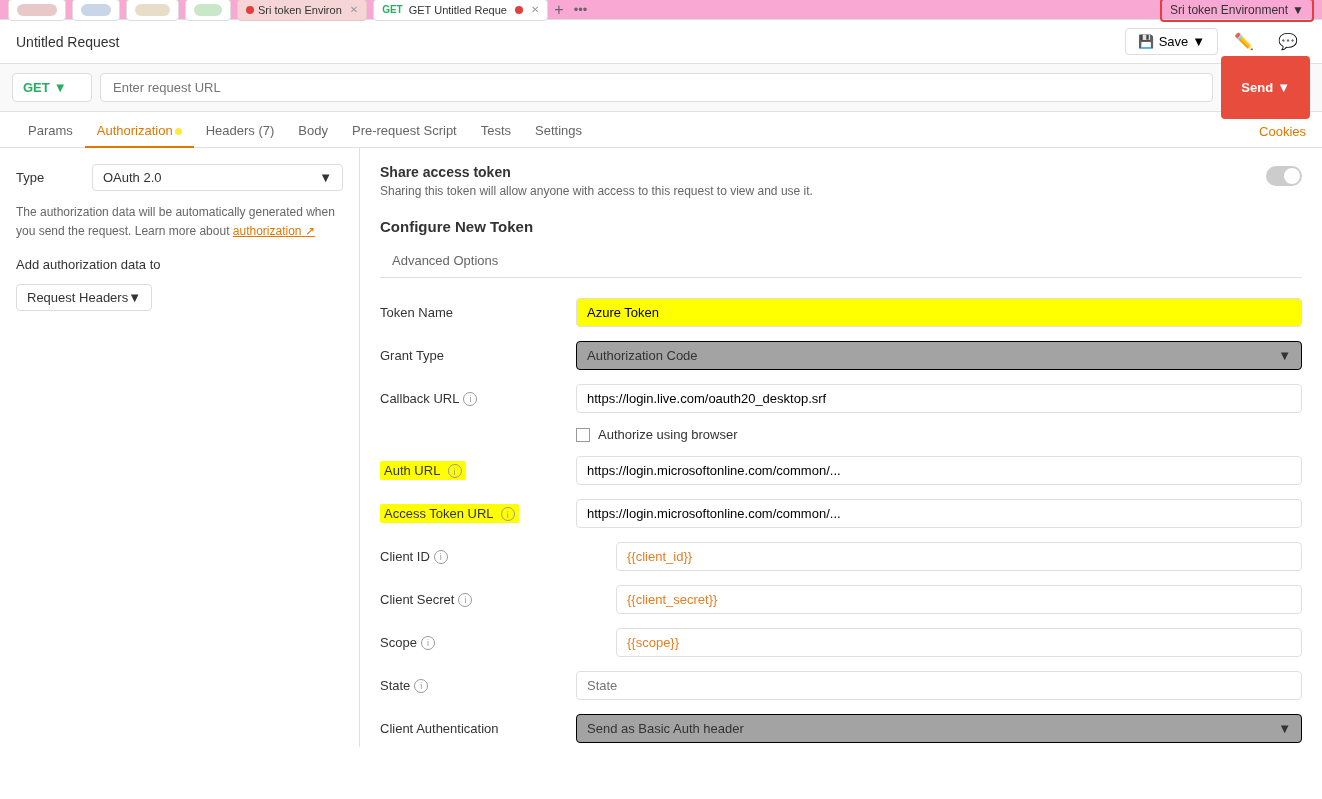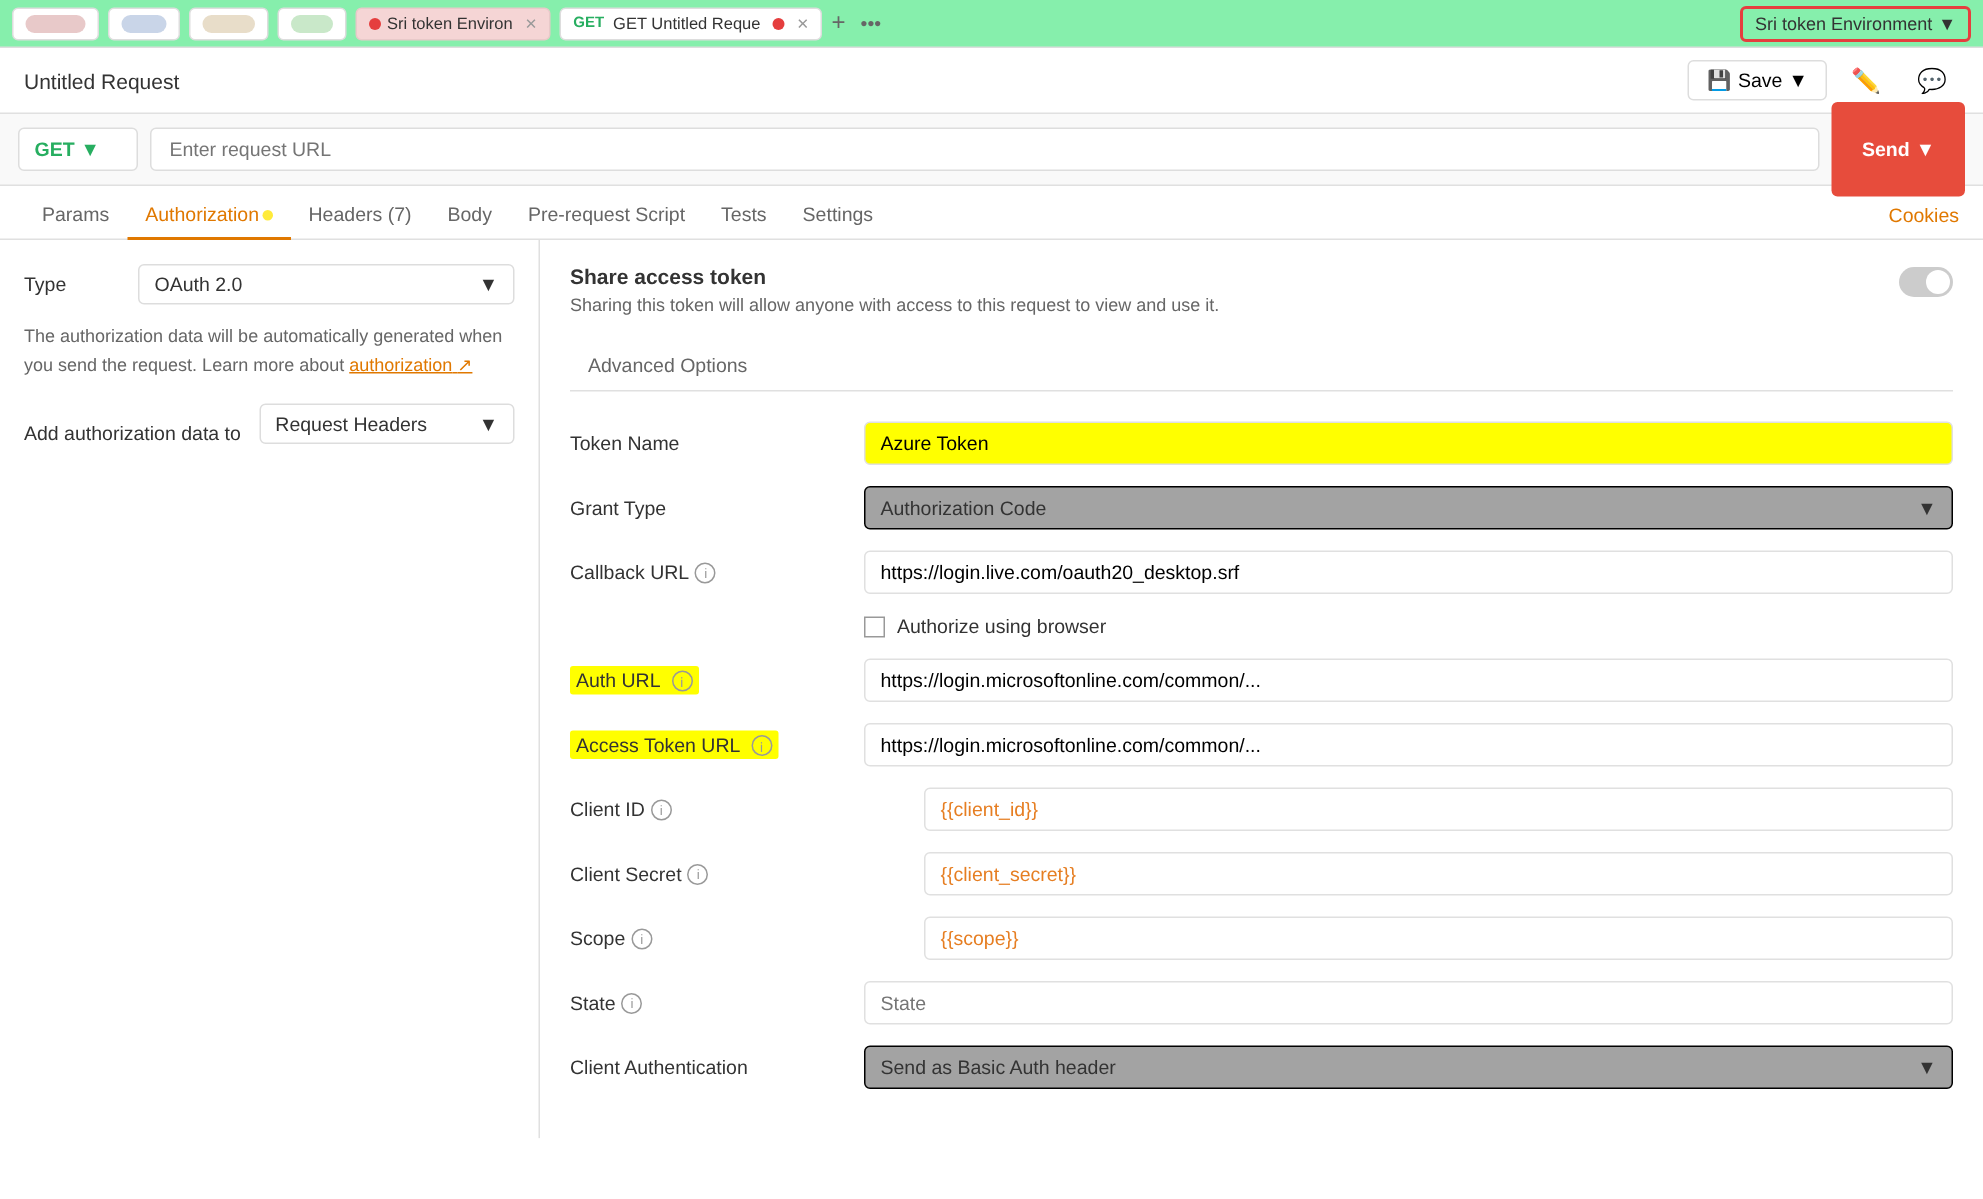--- a/index.html
+++ b/index.html
@@ -169,23 +169,24 @@
     }
     .auth-info-text {
       font-size: 12px;
       color: #666;
       line-height: 1.6;
       margin-bottom: 16px;
     }
     .auth-info-text a { color: #e07800; text-decoration: underline; }
     .add-auth-row {
       display: flex;
-      align-items: flex-end;
+      align-items: flex-start;
       gap: 12px;
       margin-top: 8px;
+      flex-direction: column;
     }
     .add-auth-label { font-size: 13px; color: #333; }
     .add-auth-select {
       flex: 1;
       border: 1px solid #ddd;
       border-radius: 4px;
       padding: 5px 10px;
       font-size: 13px;
       background: #fff;
       display: flex;
@@ -329,22 +330,22 @@
       width: 14px;
       height: 14px;
       border: 1px solid #999;
       background: #fff;
       cursor: pointer;
     }
     .checkbox-label { font-size: 13px; color: #333; }
 
     
     .browser-tabs-row {
-      height: 32px;
-      background: #86efac;
+      height: 20px;
+      background: #f9a8d4;
       display: flex;
       align-items: center;
       padding: 0 8px;
       gap: 6px;
       border-bottom: 1px solid #ddd;
     }
     .btab {
       height: 22px;
       border-radius: 4px;
       display: flex;
@@ -480,20 +481,21 @@
 
     <div class="share-token-section">
       <div class="share-token-text">
         <h3>Share access token</h3>
         <p>Sharing this token will allow anyone with access to this request to view and use it.</p>
       </div>
       <div class="toggle"></div>
     </div>
 
     <div class="configure-token-section">
+      <h2>Configure New Token</h2>
 
       <div class="config-tabs">
         <div class="config-tab">
           <span>Advanced Options</span>
         </div>
       </div>
 
       <div class="form-field">
         <span class="field-label">Token Name</span>
         <input class="field-input token-name-highlight" type="text" value="Azure Token" style="">

